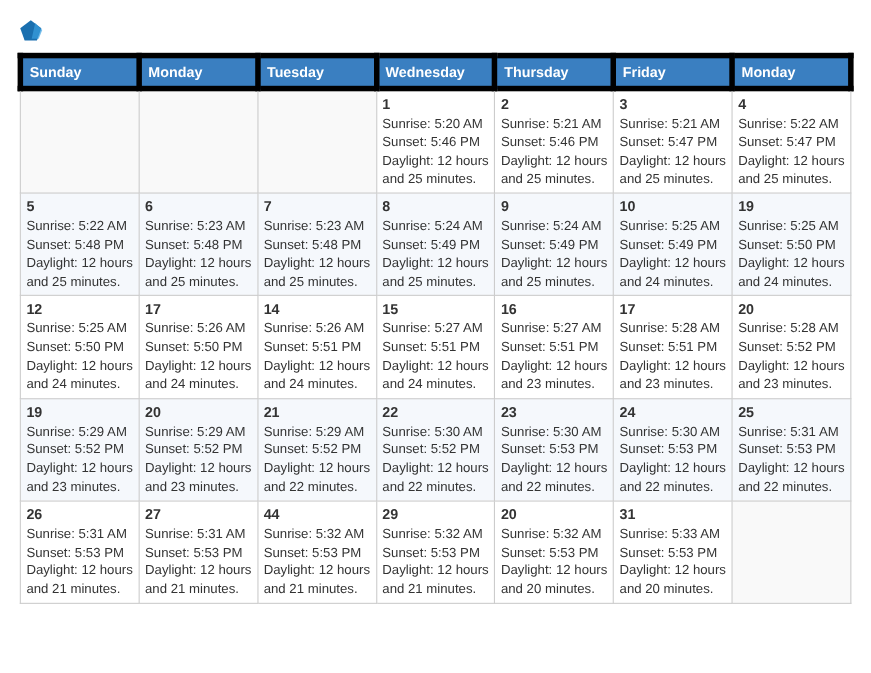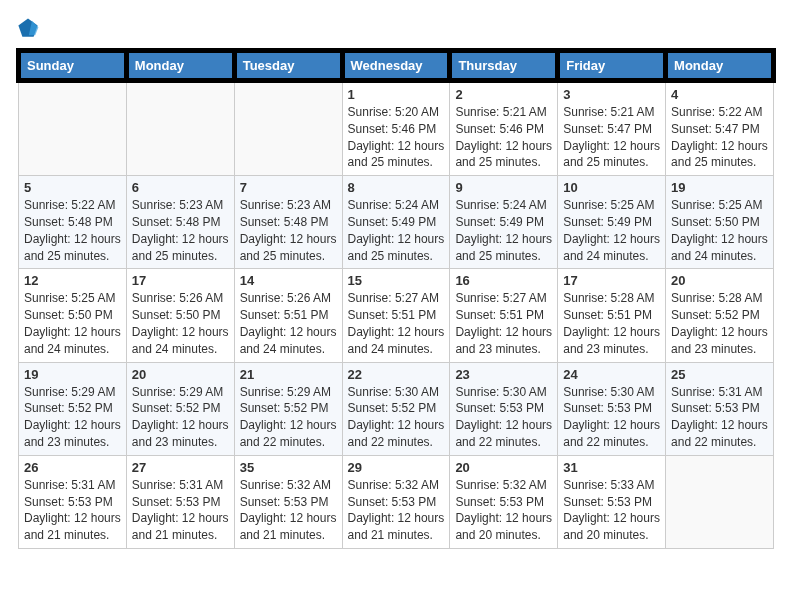--- a/index.html
+++ b/index.html
@@ -232,21 +232,21 @@
       <tr>
         <td>
           <span class="day-number">26</span>
           <div class="day-info">Sunrise: 5:31 AM<br>Sunset: 5:53 PM<br>Daylight: 12 hours and 21 minutes.</div>
         </td>
         <td>
           <span class="day-number">27</span>
           <div class="day-info">Sunrise: 5:31 AM<br>Sunset: 5:53 PM<br>Daylight: 12 hours and 21 minutes.</div>
         </td>
         <td>
-          <span class="day-number">35</span>
+          <span class="day-number">44</span>
           <div class="day-info">Sunrise: 5:32 AM<br>Sunset: 5:53 PM<br>Daylight: 12 hours and 21 minutes.</div>
         </td>
         <td>
           <span class="day-number">29</span>
           <div class="day-info">Sunrise: 5:32 AM<br>Sunset: 5:53 PM<br>Daylight: 12 hours and 21 minutes.</div>
         </td>
         <td>
           <span class="day-number">20</span>
           <div class="day-info">Sunrise: 5:32 AM<br>Sunset: 5:53 PM<br>Daylight: 12 hours and 20 minutes.</div>
         </td>

